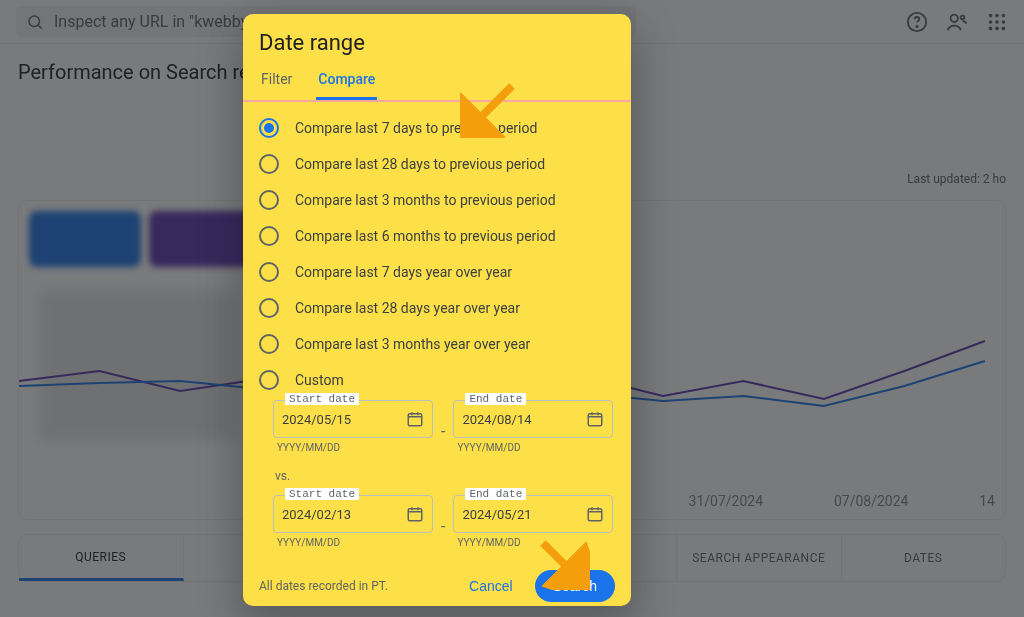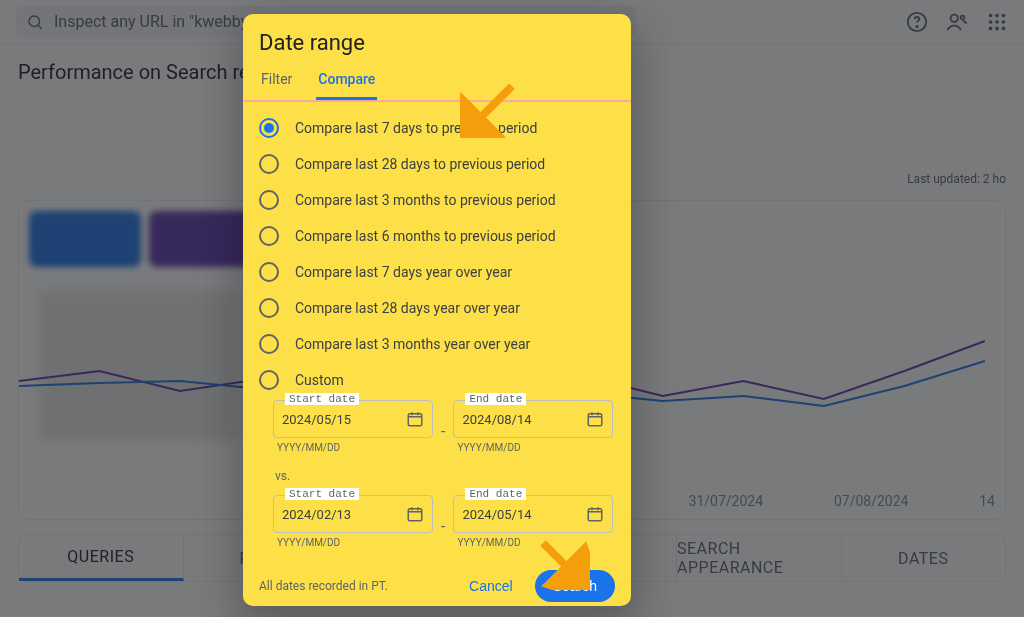--- a/index.html
+++ b/index.html
@@ -63,22 +63,23 @@
     display: flex; justify-content: space-between;
     padding: 0 10px; position: absolute; bottom: 10px; left: 0; right: 0;
     font-size: 14px; color: #80868b;
   }
   .tabs2 {
     margin: 14px 18px 0; border: 1px solid #eee; border-radius: 10px;
     display: flex; height: 48px;
   }
   .tab2 {
     flex: 1; display: flex; align-items: center; justify-content: center;
-    font-size: 16px; letter-spacing: 0.5px; color: #5f6368;
+    font-size: 12px; letter-spacing: 0.5px; color: #5f6368;
     border-right: 1px solid #eee;
+    text-align: center;
   }
   .tab2:last-child { border-right: none; }
   .tab2.active { color: #202124; border-bottom: 3px solid #1a73e8; }
   .blur-patch {
     position: absolute; background: #e7e7e7; filter: blur(6px); border-radius: 6px;
   }
   
   .overlay {
     position: absolute; inset: 0; background: rgba(32,33,36,0.6);
   }
@@ -339,21 +340,21 @@
               <line x1="8" y1="3" x2="8" y2="7"></line>
               <line x1="16" y1="3" x2="16" y2="7"></line>
             </svg>
         </div>
         <div class="date-hint">YYYY/MM/DD</div>
       </div>
       <span class="dash">-</span>
       <div class="date-field">
         <div class="date-legend">End date</div>
         <div class="date-box">
-          <span>2024/05/14</span>
+          <span>2024/05/21</span>
           <svg class="cal-icon" viewBox="0 0 24 24" fill="none" stroke="currentColor" stroke-width="2">
               <rect x="3" y="5" width="18" height="16" rx="2"></rect>
               <line x1="3" y1="9" x2="21" y2="9"></line>
               <line x1="8" y1="3" x2="8" y2="7"></line>
               <line x1="16" y1="3" x2="16" y2="7"></line>
             </svg>
         </div>
         <div class="date-hint">YYYY/MM/DD</div>
       </div>
     </div>

